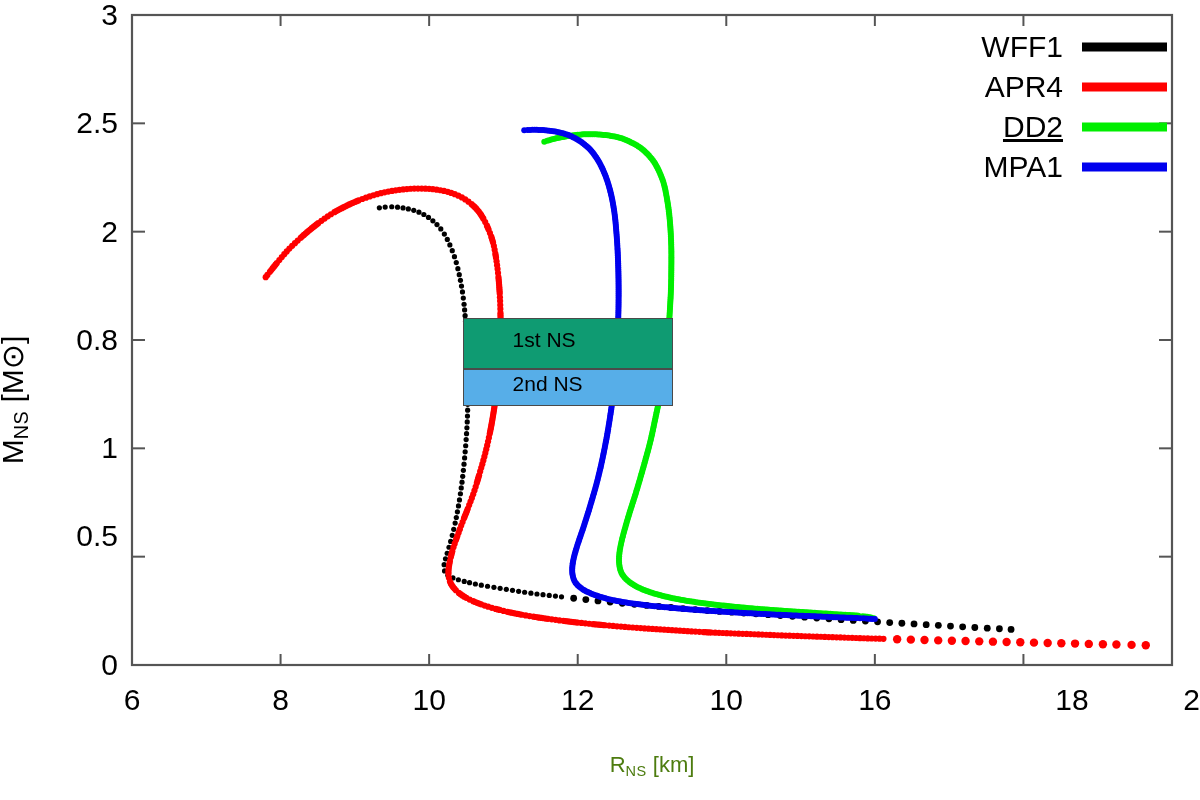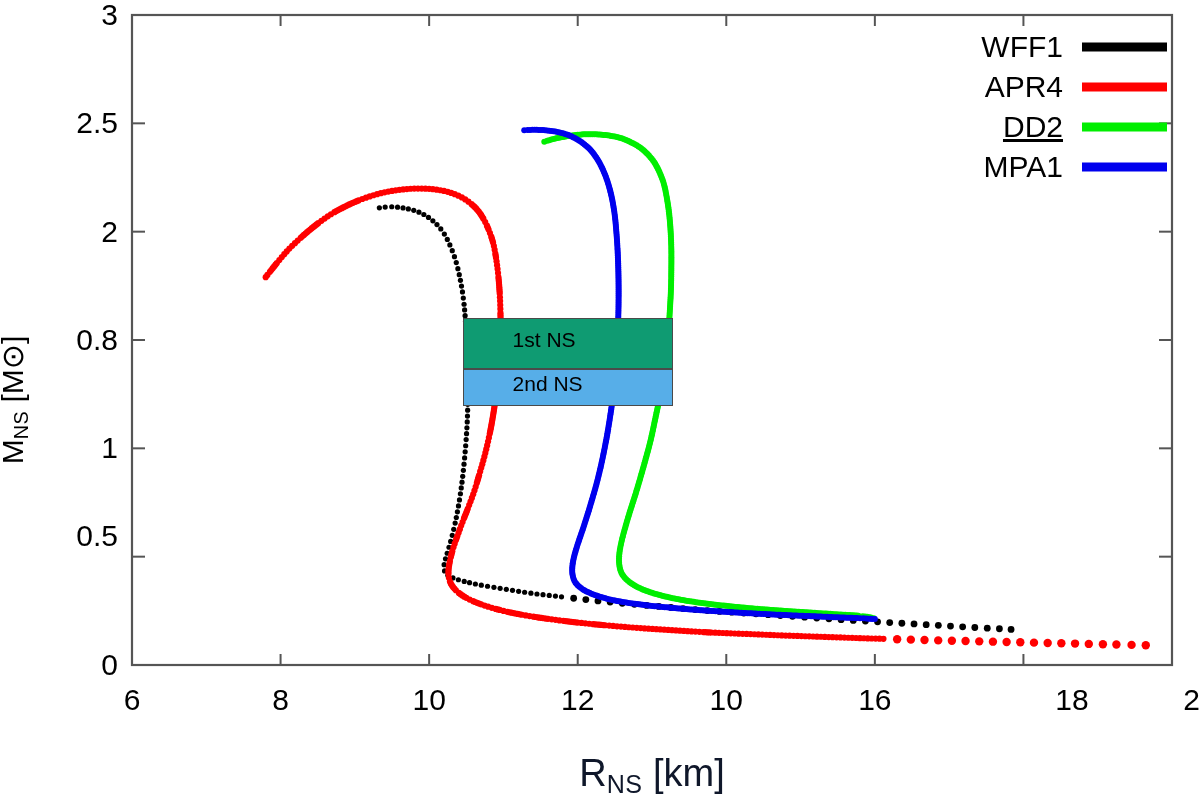--- a/index.html
+++ b/index.html
@@ -13,21 +13,21 @@
   .ytick-label{text-align:right;transform:translate(-100%,-50%);}
   .xtick-label{transform:translate(-50%,0);}
   #ylabel{
     position:absolute;left:14px;top:400px;
     transform:translate(-50%,-50%) rotate(-90deg);
     transform-origin:center center;
     font-size:30px;color:#000;white-space:nowrap;
   }
   #xlabel{
     position:absolute;left:652px;top:752px;
-    transform:translate(-50%,0);font-size:38px;color:#0f172a;white-space:nowrap;
+    transform:translate(-50%,0);font-size:22px;color:#4d7c0f;white-space:nowrap;
   }
   #title{
     position:absolute;left:548px;top:64px;transform:translate(-50%,0);
     font-size:29px;color:#000;white-space:nowrap;
   }
   .sub{font-size:0.66em;vertical-align:-0.28em;letter-spacing:0.5px;}
   .legend-label{
     position:absolute;font-size:30px;color:#000;white-space:nowrap;
     text-align:right;transform:translate(-100%,-50%);
   }

